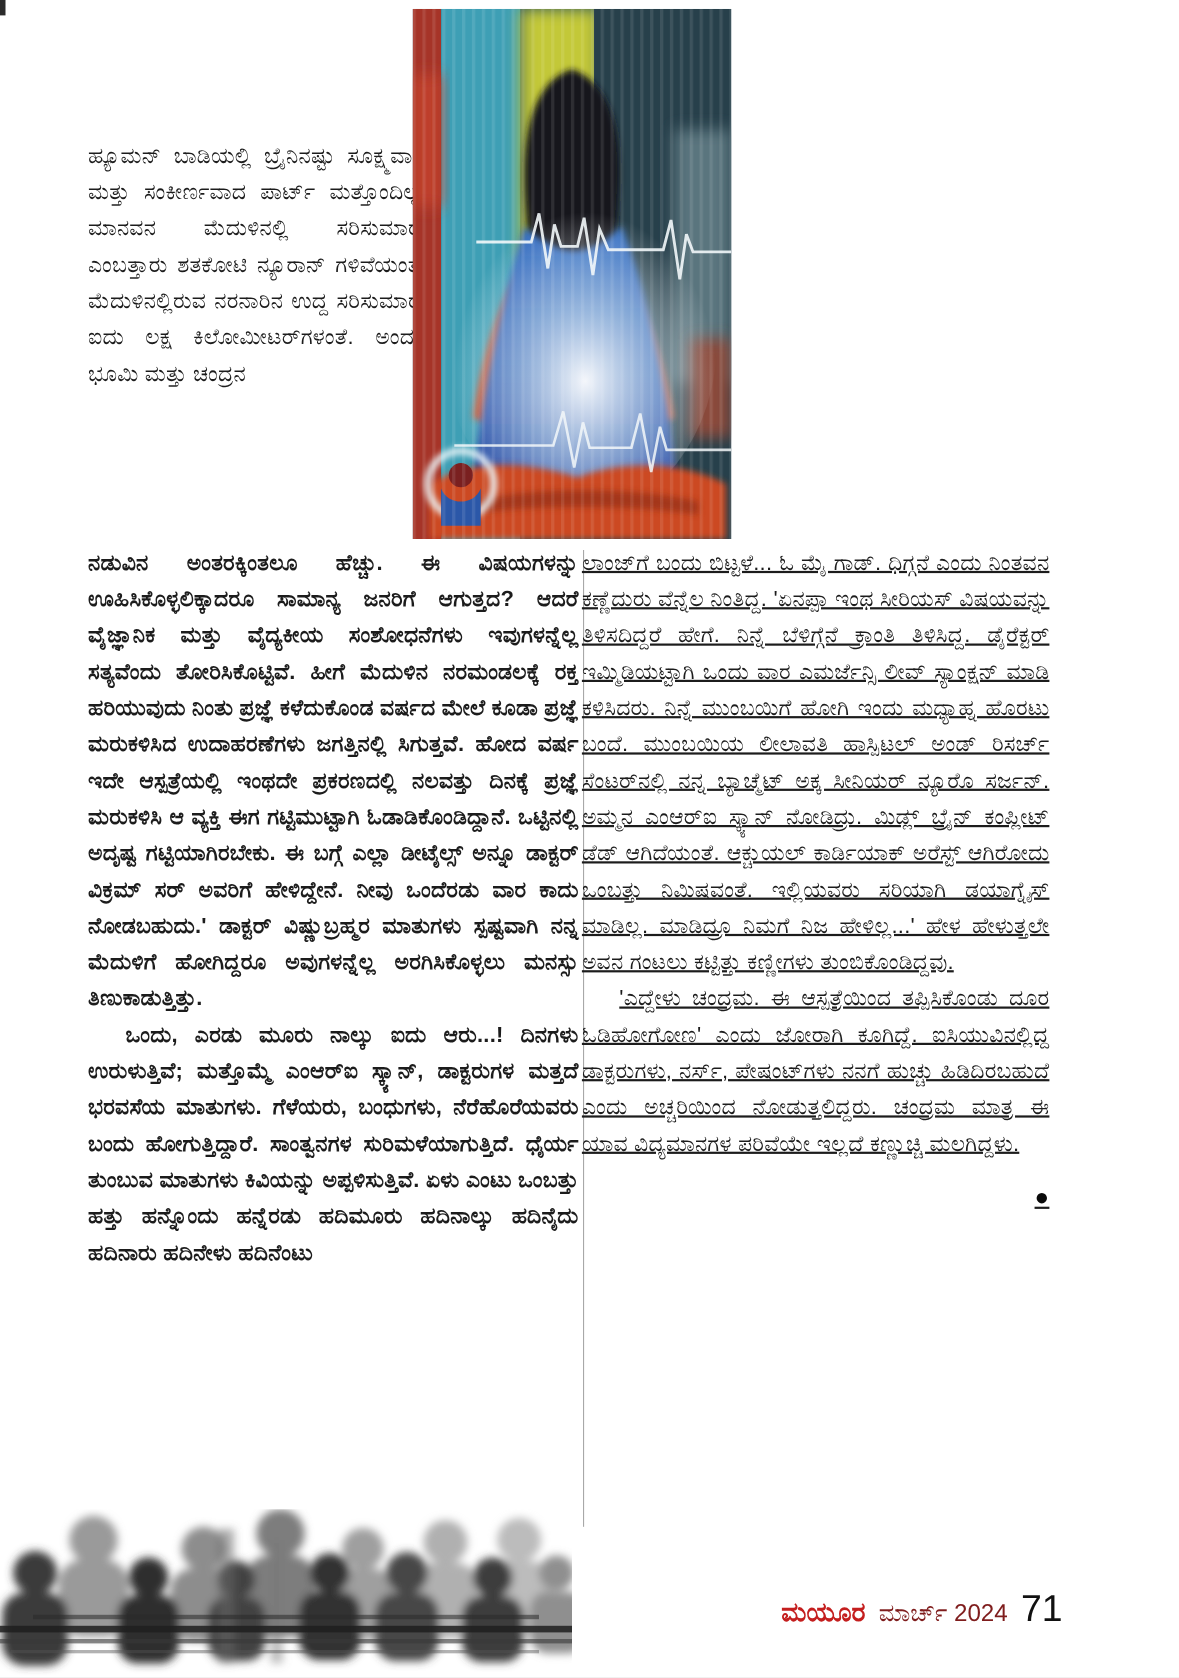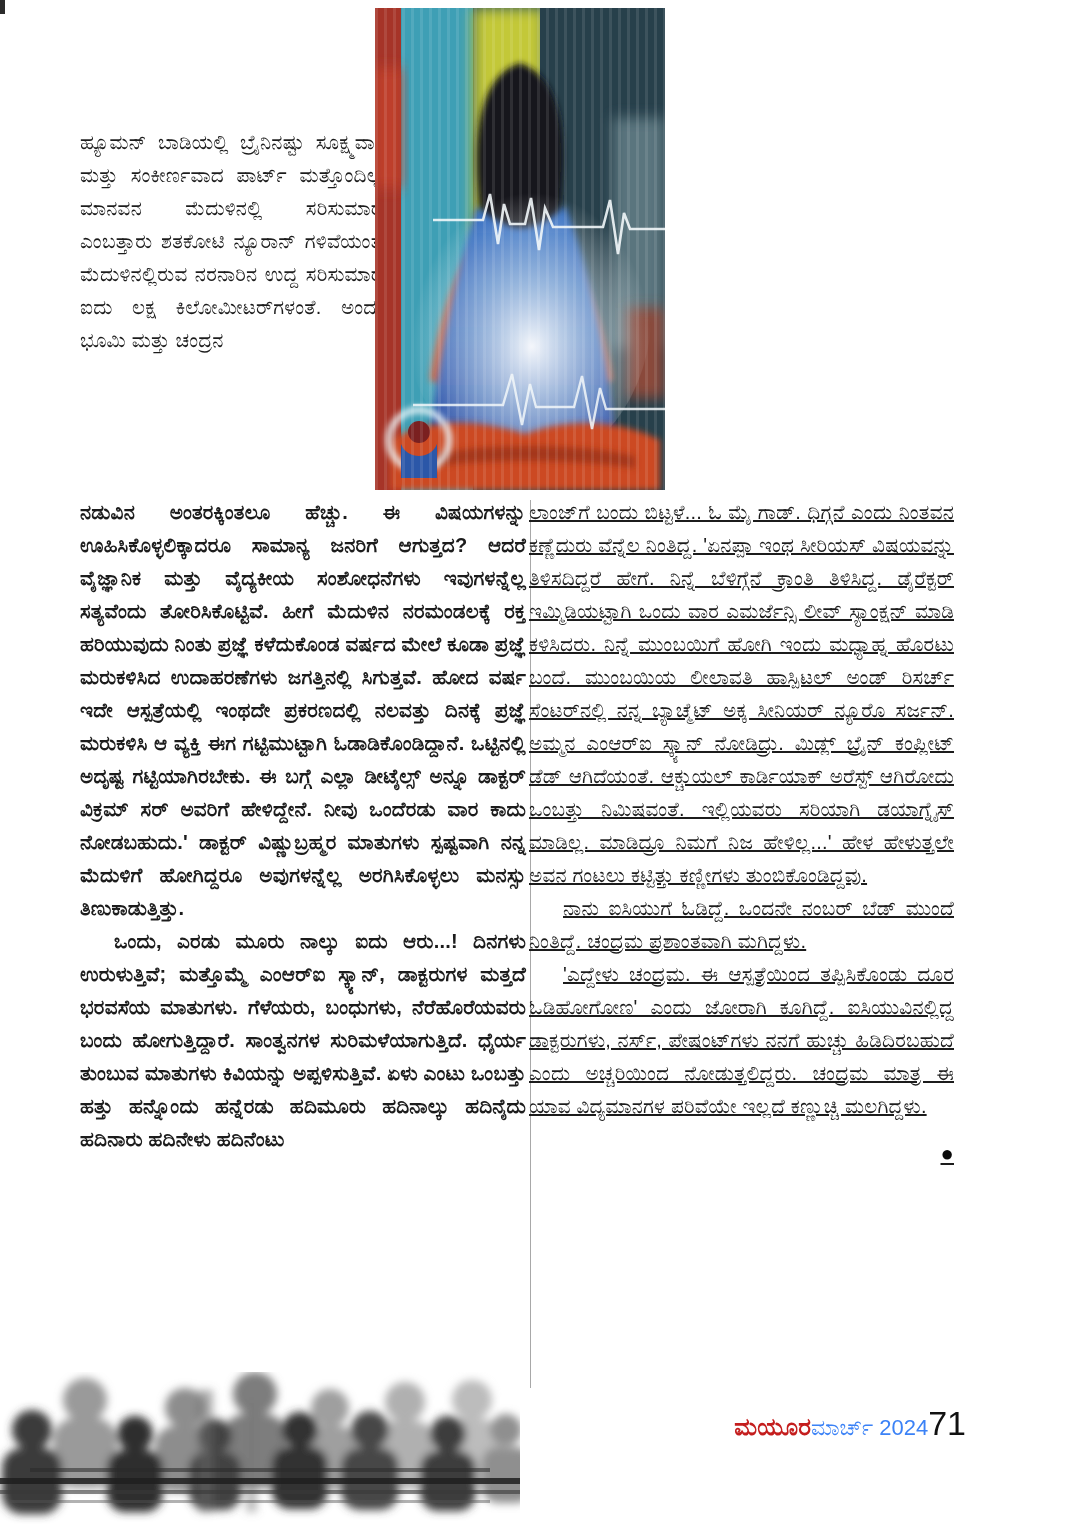--- a/index.html
+++ b/index.html
@@ -15,25 +15,25 @@
   .col p.indent{text-indent:34px;}
   .col-top-left{left:80px;top:126px;width:308px;height:366px;}
   .col-top-right{left:693px;top:126px;width:273px;height:366px;}
   .col-bottom-left{left:80px;top:496px;width:446px;height:880px;font-weight:bold;}
   .col-bottom-right{left:529px;top:496px;width:425px;height:880px;text-decoration:underline;}
   .divider{position:absolute;left:530px;top:500px;width:1px;height:888px;background:#a8a8a8;}
   .artwork{position:absolute;left:375px;top:8px;width:290px;height:482px;margin:0;overflow:hidden;}
   .artwork svg{display:block;}
   .end-dot{text-align:right;font-size:22px;line-height:26px;margin-top:18px;color:#0a0a0a;}
   .footer{
-    position:absolute;right:106px;top:1392px;
-    display:flex;align-items:baseline;white-space:nowrap;text-align:right;
+    position:absolute;right:106px;top:1432px;
+    display:flex;align-items:baseline;gap:12px;white-space:nowrap;text-align:right;
   }
   .footer .mag{font-size:24px;font-weight:bold;color:#c41e1e;}
-  .footer .issue{font-size:22px;color:#3b82f6;}
+  .footer .issue{font-size:22px;color:#7f1d1d;}
   .footer .pagenum{font-size:34px;color:#111;margin-top:12px;}
   .crowd{position:absolute;left:0;top:1372px;width:520px;height:153px;}
 </style>
 </head>
 <body>
 
 <div class="page">
 
   <div class="corner-mark"></div>
 
@@ -99,21 +99,20 @@
 
   <div class="col col-bottom-left">
     <p>ನಡುವಿನ ಅಂತರಕ್ಕಿಂತಲೂ ಹೆಚ್ಚು. ಈ ವಿಷಯಗಳನ್ನು ಊಹಿಸಿಕೊಳ್ಳಲಿಕ್ಕಾದರೂ ಸಾಮಾನ್ಯ ಜನರಿಗೆ ಆಗುತ್ತದ? ಆದರೆ ವೈಜ್ಞಾನಿಕ ಮತ್ತು ವೈದ್ಯಕೀಯ ಸಂಶೋಧನೆಗಳು ಇವುಗಳನ್ನೆಲ್ಲ ಸತ್ಯವೆಂದು ತೋರಿಸಿಕೊಟ್ಟಿವೆ. ಹೀಗೆ ಮೆದುಳಿನ ನರಮಂಡಲಕ್ಕೆ ರಕ್ತ ಹರಿಯುವುದು ನಿಂತು ಪ್ರಜ್ಞೆ ಕಳೆದುಕೊಂಡ ವರ್ಷದ ಮೇಲೆ ಕೂಡಾ ಪ್ರಜ್ಞೆ ಮರುಕಳಿಸಿದ ಉದಾಹರಣೆಗಳು ಜಗತ್ತಿನಲ್ಲಿ ಸಿಗುತ್ತವೆ. ಹೋದ ವರ್ಷ ಇದೇ ಆಸ್ಪತ್ರೆಯಲ್ಲಿ ಇಂಥದೇ ಪ್ರಕರಣದಲ್ಲಿ ನಲವತ್ತು ದಿನಕ್ಕೆ ಪ್ರಜ್ಞೆ ಮರುಕಳಿಸಿ ಆ ವ್ಯಕ್ತಿ ಈಗ ಗಟ್ಟಿಮುಟ್ಟಾಗಿ ಓಡಾಡಿಕೊಂಡಿದ್ದಾನೆ. ಒಟ್ಟಿನಲ್ಲಿ ಅದೃಷ್ಟ ಗಟ್ಟಿಯಾಗಿರಬೇಕು. ಈ ಬಗ್ಗೆ ಎಲ್ಲಾ ಡೀಟೈಲ್ಸ್ ಅನ್ನೂ ಡಾಕ್ಟರ್ ವಿಕ್ರಮ್ ಸರ್ ಅವರಿಗೆ ಹೇಳಿದ್ದೇನೆ. ನೀವು ಒಂದೆರಡು ವಾರ ಕಾದು ನೋಡಬಹುದು.' ಡಾಕ್ಟರ್ ವಿಷ್ಣುಬ್ರಹ್ಮರ ಮಾತುಗಳು ಸ್ಪಷ್ಟವಾಗಿ ನನ್ನ ಮೆದುಳಿಗೆ ಹೋಗಿದ್ದರೂ ಅವುಗಳನ್ನೆಲ್ಲ ಅರಗಿಸಿಕೊಳ್ಳಲು ಮನಸ್ಸು ತಿಣುಕಾಡುತ್ತಿತ್ತು.</p>
     <p class="indent">ಒಂದು, ಎರಡು ಮೂರು ನಾಲ್ಕು ಐದು ಆರು...! ದಿನಗಳು ಉರುಳುತ್ತಿವೆ; ಮತ್ತೊಮ್ಮೆ ಎಂಆರ್‌ಐ ಸ್ಕ್ಯಾನ್, ಡಾಕ್ಟರುಗಳ ಮತ್ತದೆ ಭರವಸೆಯ ಮಾತುಗಳು. ಗೆಳೆಯರು, ಬಂಧುಗಳು, ನೆರೆಹೊರೆಯವರು ಬಂದು ಹೋಗುತ್ತಿದ್ದಾರೆ. ಸಾಂತ್ವನಗಳ ಸುರಿಮಳೆಯಾಗುತ್ತಿದೆ. ಧೈರ್ಯ ತುಂಬುವ ಮಾತುಗಳು ಕಿವಿಯನ್ನು ಅಪ್ಪಳಿಸುತ್ತಿವೆ. ಏಳು ಎಂಟು ಒಂಬತ್ತು ಹತ್ತು ಹನ್ನೊಂದು ಹನ್ನೆರಡು ಹದಿಮೂರು ಹದಿನಾಲ್ಕು ಹದಿನೈದು ಹದಿನಾರು ಹದಿನೇಳು ಹದಿನೆಂಟು</p>
   </div>
 
   <div class="divider"></div>
 
   <div class="col col-bottom-right">
     <p>ಲಾಂಜ್‌ಗೆ ಬಂದು ಬಿಟ್ಟಳೆ... ಓ ಮೈ ಗಾಡ್. ಧಿಗ್ಗನೆ ಎಂದು ನಿಂತವನ ಕಣ್ಣೆದುರು ವೆನ್ನೆಲ ನಿಂತಿದ್ದ. 'ಏನಪ್ಪಾ ಇಂಥ ಸೀರಿಯಸ್ ವಿಷಯವನ್ನು ತಿಳಿಸದಿದ್ದರೆ ಹೇಗೆ. ನಿನ್ನೆ ಬೆಳಿಗ್ಗೆನೆ ಕ್ರಾಂತಿ ತಿಳಿಸಿದ್ದ. ಡೈರೆಕ್ಟರ್ ಇಮ್ಮಿಡಿಯಟ್ಟಾಗಿ ಒಂದು ವಾರ ಎಮರ್ಜೆನ್ಸಿ ಲೀವ್ ಸ್ಯಾಂಕ್ಷನ್ ಮಾಡಿ ಕಳಿಸಿದರು. ನಿನ್ನೆ ಮುಂಬಯಿಗೆ ಹೋಗಿ ಇಂದು ಮಧ್ಯಾಹ್ನ ಹೊರಟು ಬಂದೆ. ಮುಂಬಯಿಯ ಲೀಲಾವತಿ ಹಾಸ್ಪಿಟಲ್ ಅಂಡ್ ರಿಸರ್ಚ್ ಸೆಂಟರ್‌ನಲ್ಲಿ ನನ್ನ ಬ್ಯಾಚ್ಮೆಟ್ ಅಕ್ಕ ಸೀನಿಯರ್ ನ್ಯೂರೊ ಸರ್ಜನ್. ಅಮ್ಮನ ಎಂಆರ್‌ಐ ಸ್ಕ್ಯಾನ್ ನೋಡಿದ್ರು. ಮಿಡ್ಲ್ ಬ್ರೈನ್ ಕಂಪ್ಲೀಟ್ ಡೆಡ್ ಆಗಿದೆಯಂತೆ. ಆಕ್ಚುಯಲ್ ಕಾರ್ಡಿಯಾಕ್ ಅರೆಸ್ಟ್ ಆಗಿರೋದು ಒಂಬತ್ತು ನಿಮಿಷವಂತೆ. ಇಲ್ಲಿಯವರು ಸರಿಯಾಗಿ ಡಯಾಗ್ನೈಸ್ ಮಾಡಿಲ್ಲ. ಮಾಡಿದ್ರೂ ನಿಮಗೆ ನಿಜ ಹೇಳಿಲ್ಲ...' ಹೇಳ ಹೇಳುತ್ತಲೇ ಅವನ ಗಂಟಲು ಕಟ್ಟಿತ್ತು ಕಣ್ಣೀಗಳು ತುಂಬಿಕೊಂಡಿದ್ದವು.</p>
-    <p class="indent">ನಾನು ಐಸಿಯುಗೆ ಓಡಿದ್ದೆ. ಒಂದನೇ ನಂಬರ್ ಬೆಡ್ ಮುಂದೆ ನಿಂತಿದ್ದೆ. ಚಂದ್ರಮ ಪ್ರಶಾಂತವಾಗಿ ಮಗಿದ್ದಳು.</p>
     <p class="indent">'ಎದ್ದೇಳು ಚಂದ್ರಮ. ಈ ಆಸ್ಪತ್ರೆಯಿಂದ ತಪ್ಪಿಸಿಕೊಂಡು ದೂರ ಓಡಿಹೋಗೋಣ' ಎಂದು ಜೋರಾಗಿ ಕೂಗಿದ್ದೆ. ಐಸಿಯುವಿನಲ್ಲಿದ್ದ ಡಾಕ್ಟರುಗಳು, ನರ್ಸ್, ಪೇಷಂಟ್‌ಗಳು ನನಗೆ ಹುಚ್ಚು ಹಿಡಿದಿರಬಹುದೆ ಎಂದು ಅಚ್ಚರಿಯಿಂದ ನೋಡುತ್ತಲಿದ್ದರು. ಚಂದ್ರಮ ಮಾತ್ರ ಈ ಯಾವ ವಿದ್ಯಮಾನಗಳ ಪರಿವೆಯೇ ಇಲ್ಲದೆ ಕಣ್ಣುಚ್ಚಿ ಮಲಗಿದ್ದಳು.</p>
     <div class="end-dot">●</div>
   </div>
 
   <div class="footer">
     <span class="mag">ಮಯೂರ</span>
     <span class="issue">ಮಾರ್ಚ್ 2024</span>
     <span class="pagenum">71</span>
   </div>
 

